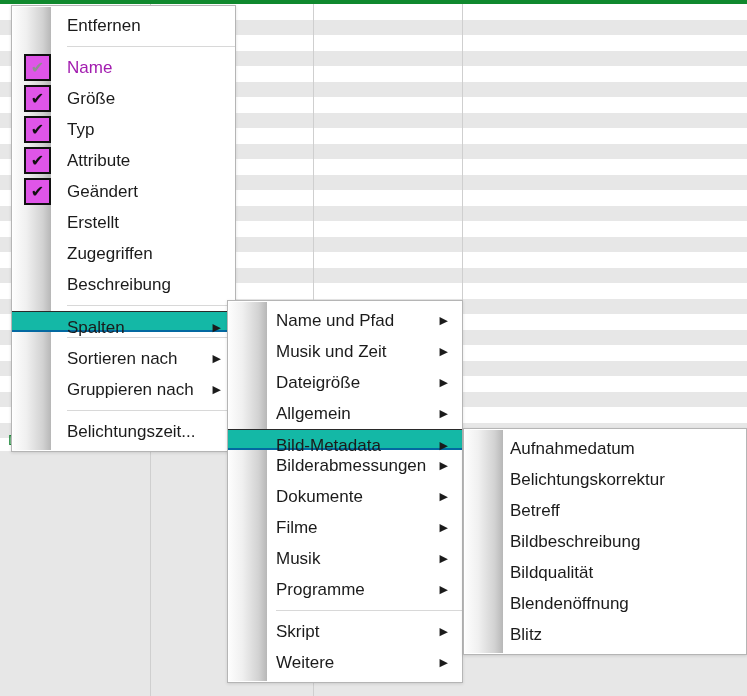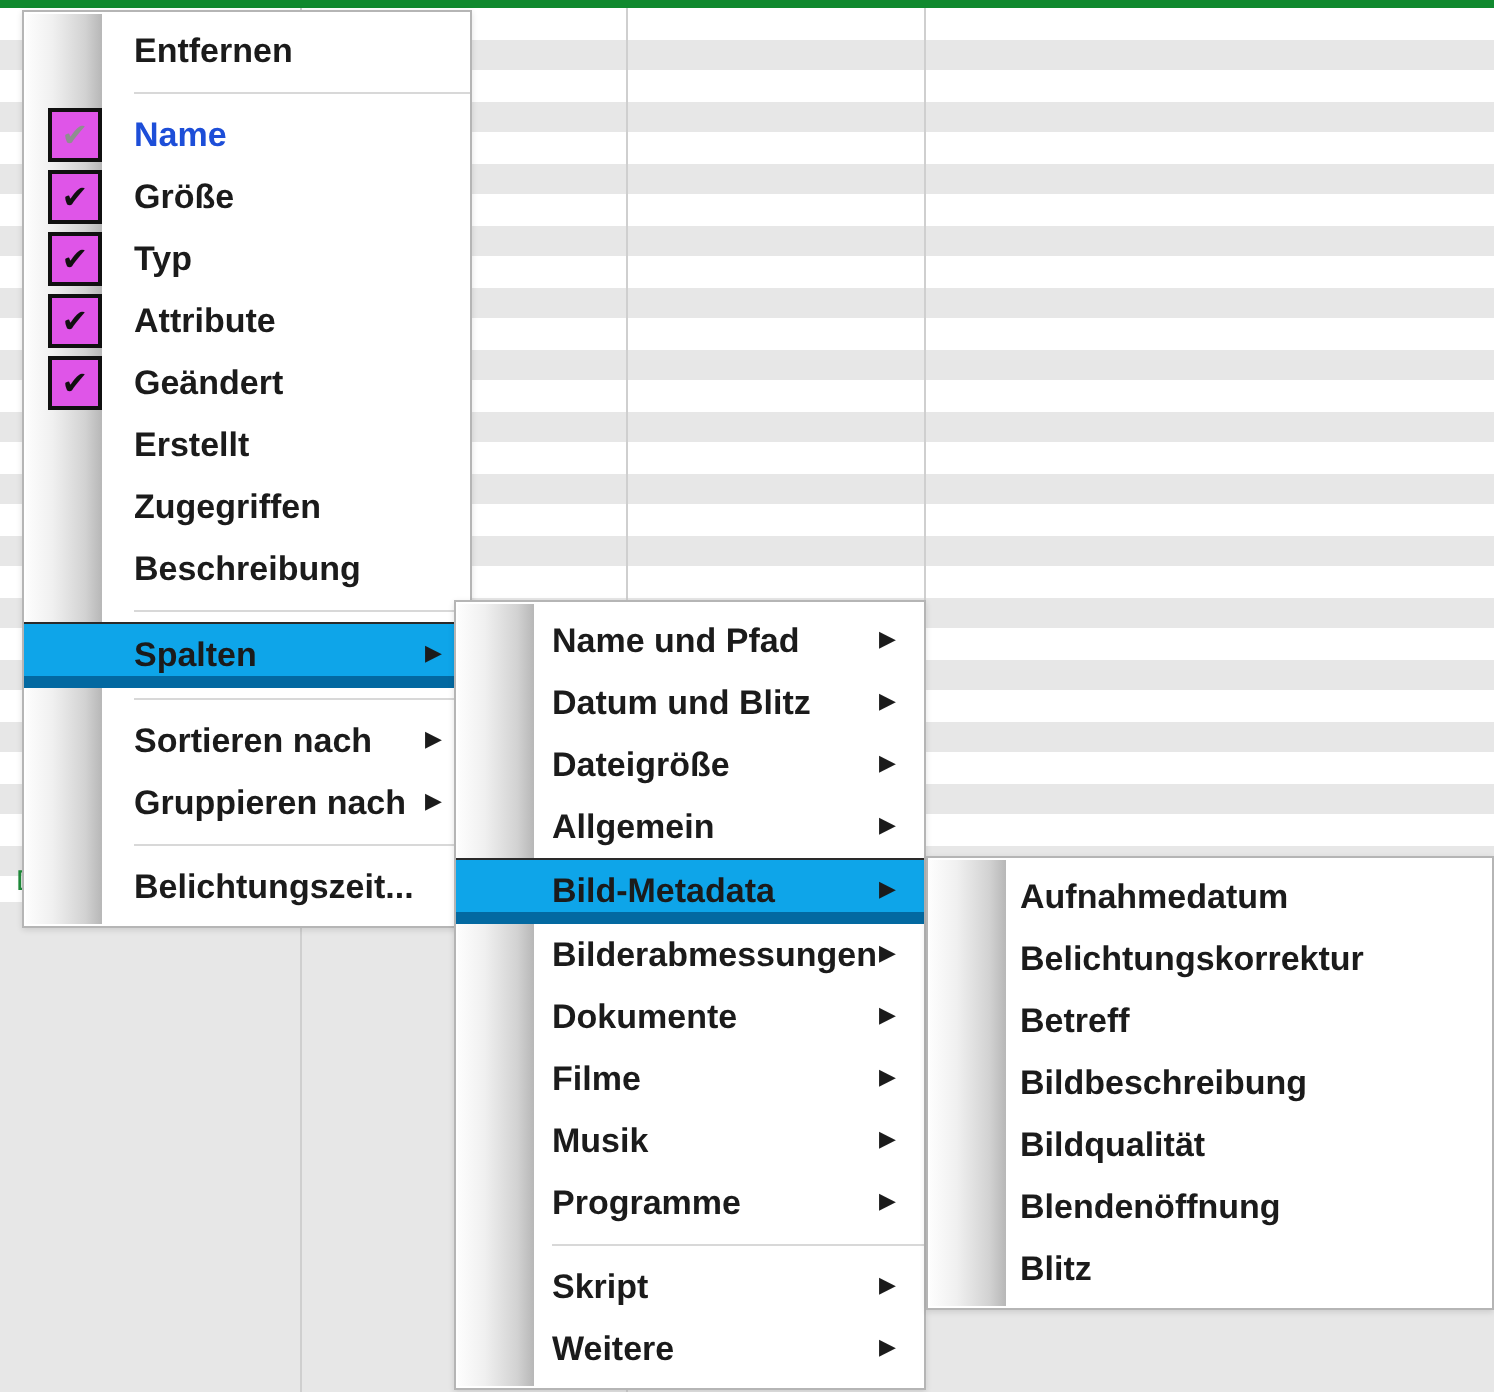--- a/index.html
+++ b/index.html
@@ -99,35 +99,34 @@
     font-size: 17px;
     color: #1b1b1b;
     white-space: nowrap;
     box-sizing: border-box;
   }
   .mi .mi-label {
     position: absolute;
     left: 55px;
     top: 0;
     line-height: 31px;
-    font-weight: bold;
-  }
-  .mi.disabled .mi-label { color: #1d4ed8; }
+  }
+  .mi.disabled .mi-label { color: #a21caf; }
   .mi .arrow {
     position: absolute;
     top: 0;
     line-height: 31px;
     font-size: 11px;
     color: #1b1b1b;
   }
   .mi.highlight {
-    background: #0ea5e9;
+    background: #14b8a6;
     border-top: 1px solid #2a2a2a;
-    border-bottom: 6px solid #0369a1;
-    height: 33px;
+    border-bottom: 2px solid #0369a1;
+    height: 21px;
     line-height: 31px;
   }
   .sep {
     height: 1px;
     margin: 5px 0 5px 55px;
     background: #d8d8d8;
   }
 
   
   .cbx {
@@ -250,21 +249,21 @@
 </div>
 
 <div class="menu" id="menu2">
   <div class="gutter"></div>
   <div class="menu-inner" id="menu2-items">
       <div class="mi">
         <span class="mi-label">Name und Pfad</span>
         <span class="arrow">▶</span>
       </div>
       <div class="mi">
-        <span class="mi-label">Datum und Blitz</span>
+        <span class="mi-label">Musik und Zeit</span>
         <span class="arrow">▶</span>
       </div>
       <div class="mi">
         <span class="mi-label">Dateigröße</span>
         <span class="arrow">▶</span>
       </div>
       <div class="mi">
         <span class="mi-label">Allgemein</span>
         <span class="arrow">▶</span>
       </div>

